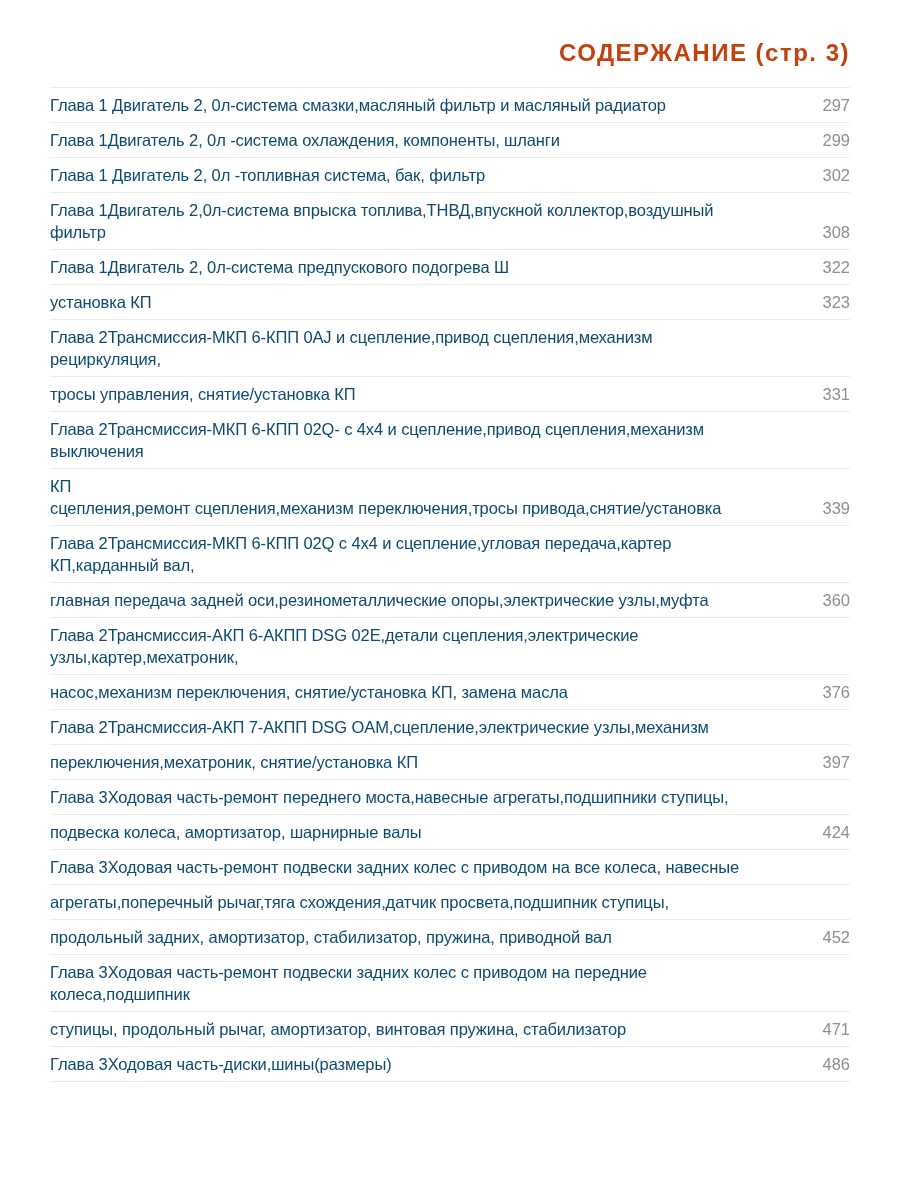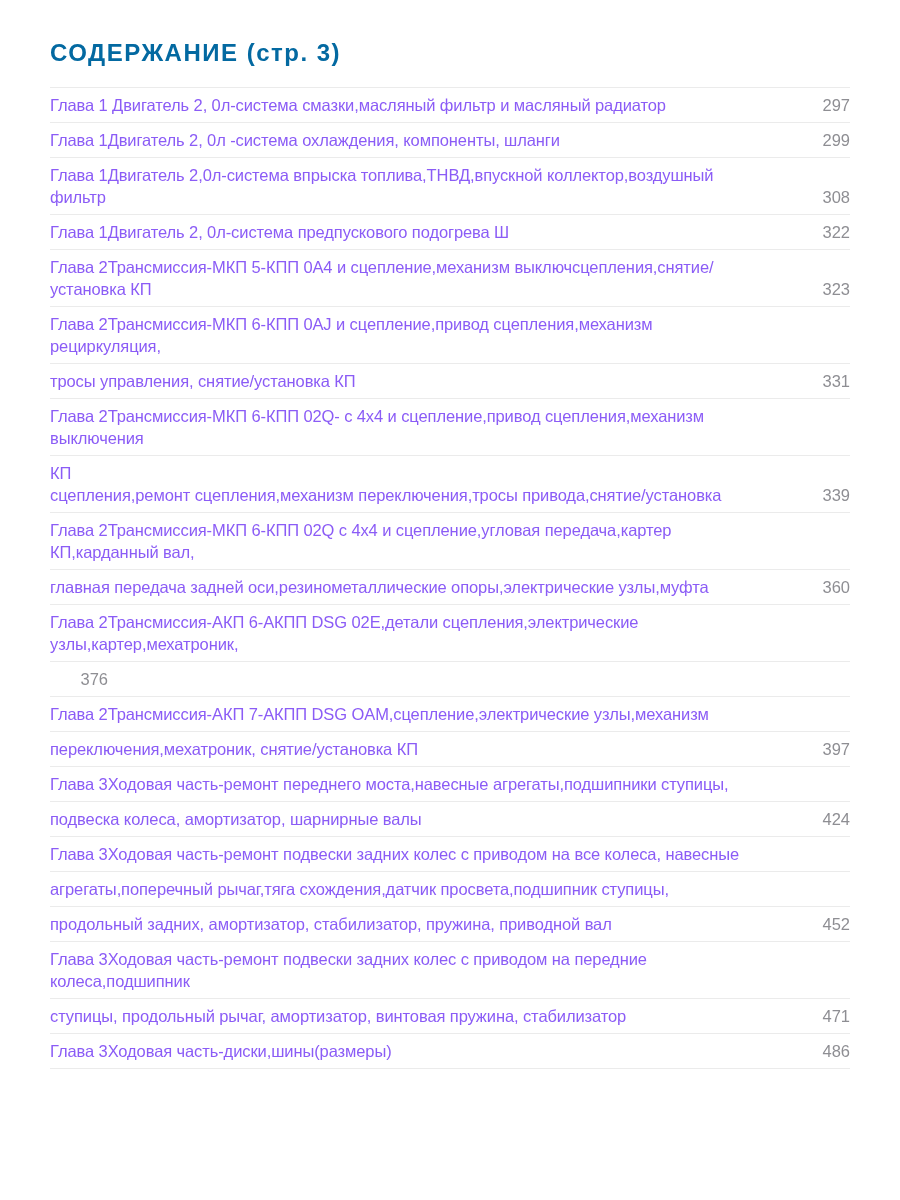--- a/index.html
+++ b/index.html
@@ -5,43 +5,43 @@
   * { margin: 0; padding: 0; box-sizing: border-box; }
   html, body {
     width: 900px;
     height: 1200px;
     overflow: hidden;
     background: #ffffff;
     font-family: "Liberation Sans", "DejaVu Sans", sans-serif;
   }
   .page-title {
     margin: 38px 50px 0;
-    text-align: left;
+    text-align: right;
     font-size: 24px;
     line-height: 30px;
     font-weight: bold;
     letter-spacing: 1.5px;
-    color: #0369a1;
+    color: #c2410c;
   }
   .toc {
     margin: 19px 50px 0;
     border-top: 1px solid #ebebeb;
   }
   .toc-row {
     display: flex;
     align-items: flex-end;
     padding: 6px 0;
     border-bottom: 1px solid #ebebeb;
     cursor: pointer;
   }
   .toc-text {
     flex: 1 1 auto;
     font-size: 16.5px;
     line-height: 22px;
-    color: #8b5cf6;
+    color: #0c4a6e;
     letter-spacing: -0.1px;
   }
   .toc-text .line { display: block; }
   .toc-page {
     flex: 0 0 auto;
     min-width: 44px;
     margin-left: 14px;
     text-align: right;
     font-size: 16.5px;
     line-height: 22px;
@@ -61,41 +61,46 @@
     <div class="toc-page">297</div>
   </div>
 
   <div class="toc-row">
     <div class="toc-text">
         <div class="line">Глава 1Двигатель 2, 0л -система охлаждения, компоненты, шланги</div>
       </div>
     <div class="toc-page">299</div>
   </div>
 
+  <div class="toc-row">
+    <div class="toc-text">
+        <div class="line">Глава 1 Двигатель 2, 0л -топливная система, бак, фильтр</div>
+      </div>
+    <div class="toc-page">302</div>
+  </div>
 
 
   <div class="toc-row">
     <div class="toc-text">
         <div class="line">Глава 1Двигатель 2,0л-система впрыска топлива,ТНВД,впускной коллектор,воздушный</div>
         <div class="line">фильтр</div>
       </div>
     <div class="toc-page">308</div>
   </div>
 
 
   <div class="toc-row">
     <div class="toc-text">
         <div class="line">Глава 1Двигатель 2, 0л-система предпускового подогрева Ш</div>
       </div>
     <div class="toc-page">322</div>
   </div>
 
   <div class="toc-row">
     <div class="toc-text">
-        <div class="line">Глава 2Трансмиссия-МКП 5-КПП 0А4 и сцепление,механизм выключсцепления,снятие/</div>
         <div class="line">установка КП</div>
       </div>
     <div class="toc-page">323</div>
   </div>
 
   <div class="toc-row">
     <div class="toc-text">
         <div class="line">Глава 2Трансмиссия-МКП 6-КПП 0AJ и сцепление,привод сцепления,механизм</div>
         <div class="line">рециркуляция,</div>
       </div>
@@ -142,20 +147,23 @@
 
   <div class="toc-row">
     <div class="toc-text">
         <div class="line">Глава 2Трансмиссия-АКП 6-АКПП DSG 02E,детали сцепления,электрические</div>
         <div class="line">узлы,картер,мехатроник,</div>
       </div>
     <div class="toc-page"></div>
   </div>
 
   <div class="toc-row">
+    <div class="toc-text">
+        <div class="line">насос,механизм переключения, снятие/установка КП, замена масла</div>
+      </div>
     <div class="toc-page">376</div>
   </div>
 
   <div class="toc-row">
     <div class="toc-text">
         <div class="line">Глава 2Трансмиссия-АКП 7-АКПП DSG OAM,сцепление,электрические узлы,механизм</div>
       </div>
     <div class="toc-page"></div>
   </div>
 

